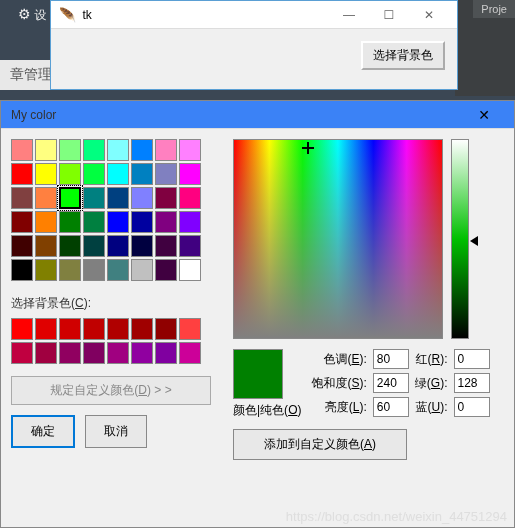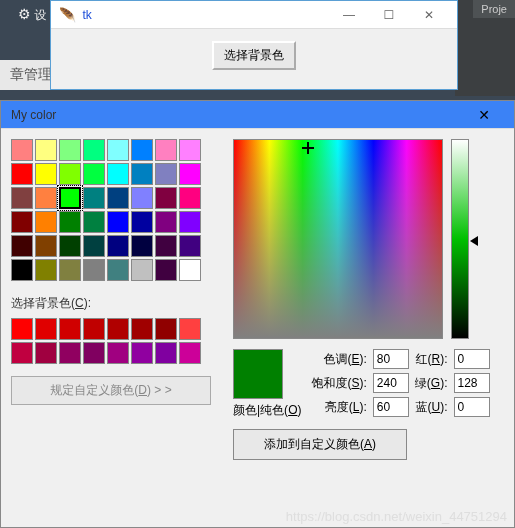--- a/index.html
+++ b/index.html
@@ -5,24 +5,24 @@
 *{box-sizing:border-box;margin:0;padding:0;font-family:"Microsoft YaHei","SimSun",sans-serif;font-size:12px}
 body{background:#3b4754;width:515px;height:528px;overflow:hidden;position:relative}
 .ide-bg{position:absolute;top:0;right:0;width:60px;height:96px;background:#3c3f41;color:#bbb;padding:4px}
 .ide-tab{position:absolute;top:0;right:0;background:#4e5254;color:#ccc;padding:3px 8px;font-size:11px}
 .ide-side{position:absolute;top:20px;right:50px;transform:rotate(-90deg);color:#999;font-size:11px}
 .gear{position:absolute;top:6px;left:18px;color:#eee;font-size:14px}
 .bg-text{position:absolute;top:60px;left:0;background:#e8e8e8;color:#555;padding:6px 10px;font-size:14px}
 .tk-win{position:absolute;top:0;left:50px;width:408px;height:90px;background:#f0f0f0;border:1px solid #5a9fd4}
 .tk-title{height:28px;background:#fff;display:flex;align-items:center;padding:0 8px;border-bottom:1px solid #ddd}
 .feather{color:#4a90d9;font-size:14px;margin-right:6px}
-.tk-title-text{flex:1;color:#1d4ed8}
+.tk-title-text{flex:1;color:#000000}
 .tk-btns{display:flex}
 .tk-btn{width:40px;height:28px;display:flex;align-items:center;justify-content:center;color:#666;cursor:pointer}
-.tk-body{display:flex;justify-content:center;padding:12px}
+.tk-body{display:flex;justify-content:flex-end;padding:12px}
 .tk-main-btn{background:#e8e8e8;border:2px outset #fff;padding:4px 10px;cursor:pointer}
 .color-dlg{position:absolute;top:100px;left:0;width:515px;height:428px;background:#f0f0f0;border:1px solid #888}
 .dlg-title{height:28px;background:#3b82f6;display:flex;align-items:center;padding:0 10px;border-bottom:1px solid #ddd}
 .dlg-title-text{flex:1;color:#333}
 .dlg-close{width:40px;text-align:center;cursor:pointer;font-size:14px}
 .dlg-body{display:flex;padding:10px;gap:12px}
 .left-col{width:210px}
 .right-col{flex:1}
 .sect-label{margin-bottom:6px;color:#333}
 .sect-label u{text-decoration:underline}
@@ -146,20 +146,24 @@
           <div class="swatch" style="background: rgb(192, 0, 64);"></div>
           <div class="swatch" style="background: rgb(160, 0, 64);"></div>
           <div class="swatch" style="background: rgb(144, 0, 96);"></div>
           <div class="swatch" style="background: rgb(128, 0, 96);"></div>
           <div class="swatch" style="background: rgb(160, 0, 128);"></div>
           <div class="swatch" style="background: rgb(144, 0, 160);"></div>
           <div class="swatch" style="background: rgb(128, 0, 160);"></div>
           <div class="swatch" style="background: rgb(204, 0, 153);"></div>
         </div>
       <div class="define-btn"><span>规定自定义颜色(</span><u>D</u><span>) &gt; &gt;</span></div>
+      <div class="btn-row">
+        <button class="dlg-btn primary">确定</button>
+        <button class="dlg-btn">取消</button>
+      </div>
     </div>
     <div class="right-col">
       <div class="top-row">
         <div class="spectrum">
           <div class="crosshair"></div>
         </div>
         <div class="lum-bar">
           <div class="lum-arrow"></div>
         </div>
       </div>

